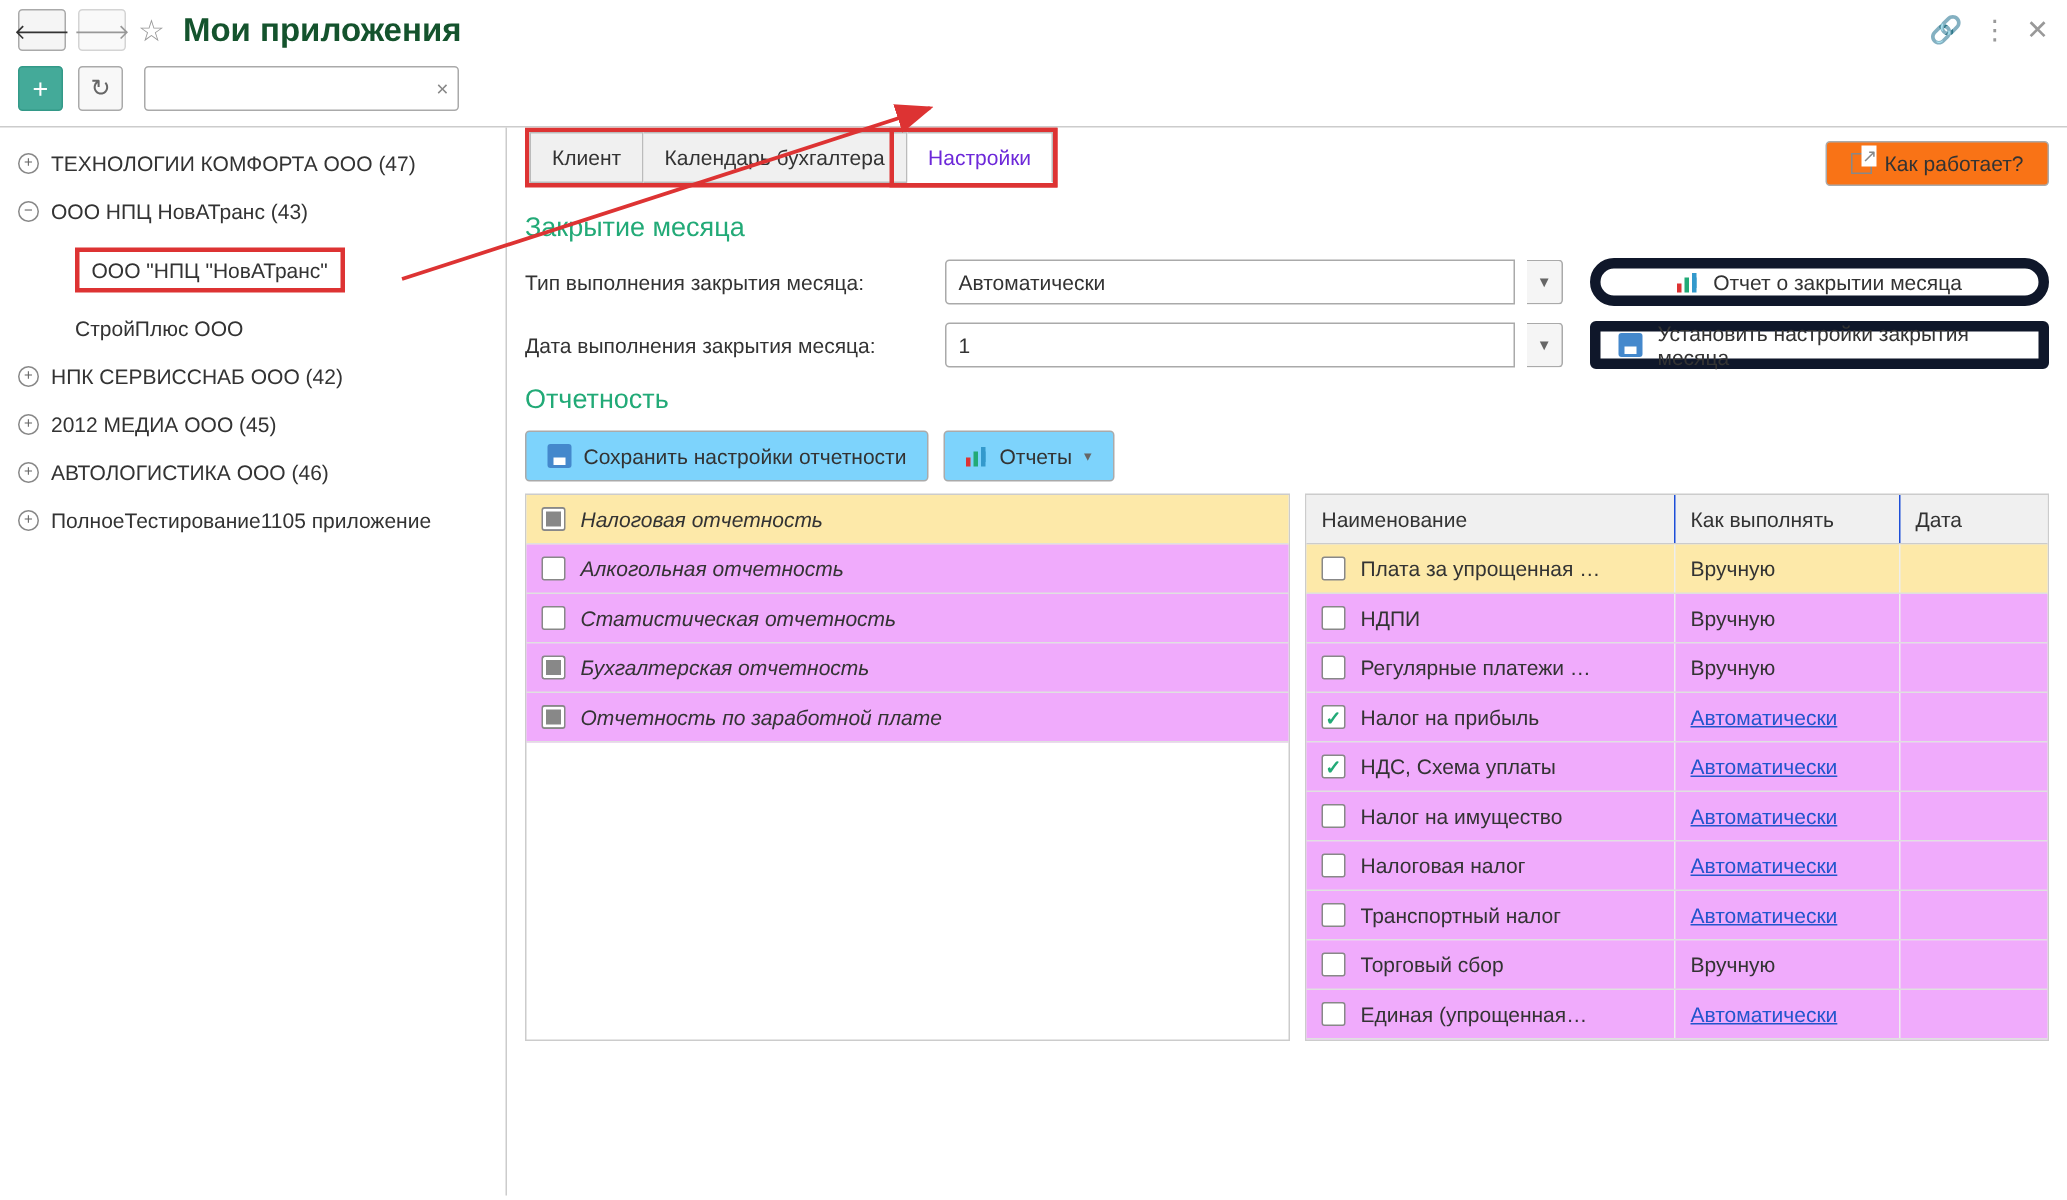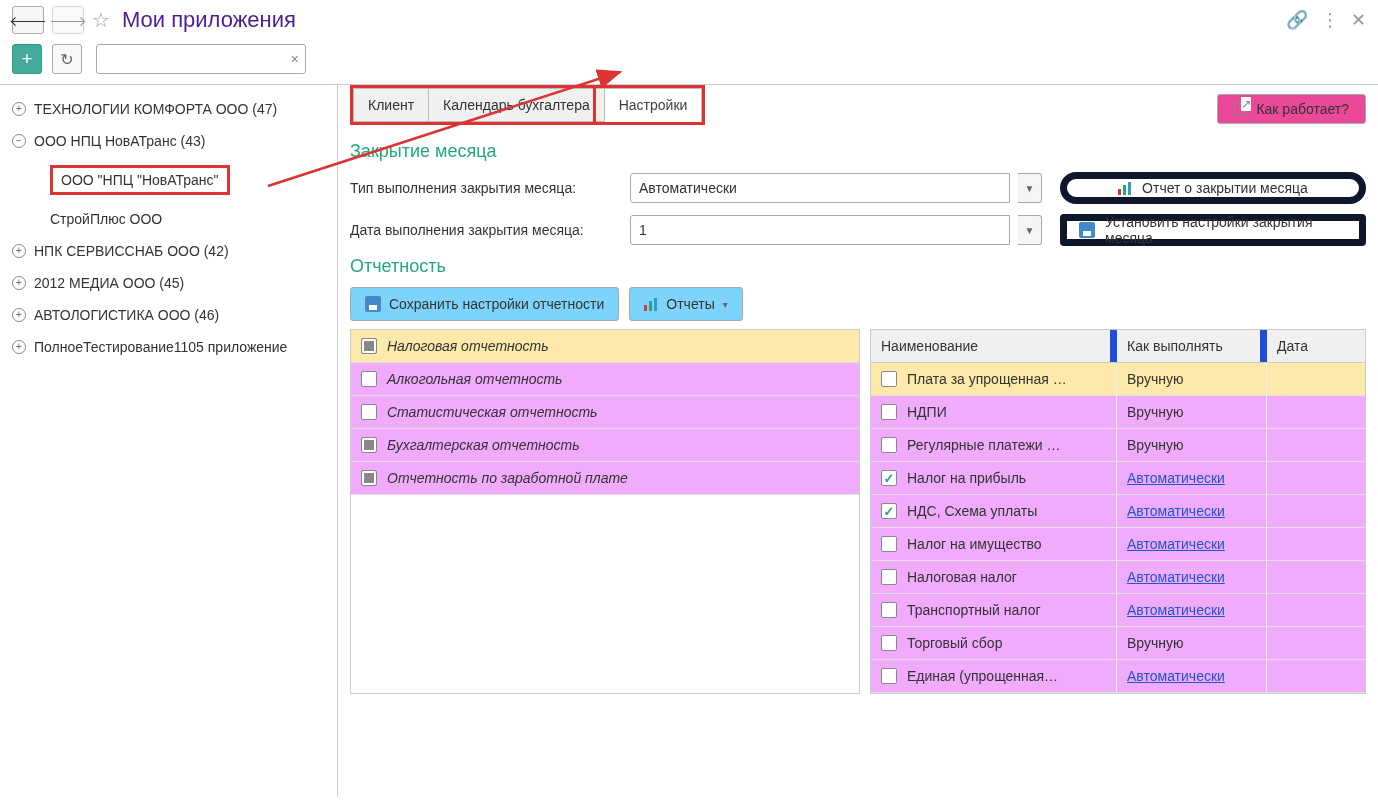--- a/index.html
+++ b/index.html
@@ -1,58 +1,58 @@
 <!DOCTYPE html>
 <html><head>
 <meta charset="utf-8">
 <style>
 * { box-sizing: border-box; margin: 0; padding: 0; }
 body { font-family: Arial, sans-serif; font-size: 14px; color: #333; background: #fff; width: 1378px; height: 800px; overflow: hidden; }
 .header { display: flex; align-items: center; padding: 6px 12px; gap: 8px; }
 .nav-btn { width: 32px; height: 28px; border: 1px solid #aaa; background: #f5f5f5; border-radius: 3px; display: flex; align-items: center; justify-content: center; cursor: pointer; }
 .nav-btn.disabled { opacity: 0.5; }
 .star-icon { font-size: 20px; color: #999; cursor: pointer; }
-.page-title { font-size: 22px; font-weight: normal; color: #4c1d95; margin-left: 4px; }
+.page-title { font-size: 22px; font-weight: bold; color: #14532d; margin-left: 4px; }
 .header-right { margin-left: auto; display: flex; gap: 12px; align-items: center; }
 .header-icon { color: #999; cursor: pointer; font-size: 18px; }
 .toolbar { display: flex; align-items: center; padding: 4px 12px 10px; gap: 10px; border-bottom: 1px solid #ccc; }
 .icon-btn { width: 30px; height: 30px; border: 1px solid #aaa; background: #f8f8f8; border-radius: 3px; display: flex; align-items: center; justify-content: center; cursor: pointer; }
 .add-btn { background: #4a9; color: #fff; font-size: 18px; line-height: 1; border-color: #398; }
 .refresh-btn { color: #666; font-size: 16px; }
 .search-box { flex: 0 0 210px; height: 30px; border: 1px solid #aaa; border-radius: 3px; position: relative; margin-left: 4px; background: #fff; }
 .search-clear { position: absolute; right: 6px; top: 50%; transform: translateY(-50%); color: #888; cursor: pointer; }
 .main { display: flex; height: calc(100% - 88px); }
 .sidebar { width: 338px; border-right: 1px solid #ccc; padding: 8px 0; overflow: auto; }
 .tree-item { display: flex; align-items: center; padding: 8px 12px; cursor: pointer; gap: 8px; }
 .tree-expander { width: 14px; height: 14px; border: 1px solid #888; border-radius: 50%; display: flex; align-items: center; justify-content: center; font-size: 10px; color: #666; flex-shrink: 0; line-height: 1; }
 .tree-child { padding-left: 50px; }
 .tree-item.highlighted .tree-label { border: 3px solid #d33; padding: 4px 8px; background: #fff; }
 .content { flex: 1; padding: 0 12px; overflow: auto; }
 .tabs { display: flex; border: 3px solid #d33; width: fit-content; margin: 0 0 8px 0; position: relative; }
 .tab { padding: 8px 14px; border: 1px solid #bbb; background: #f0f0f0; cursor: pointer; font-size: 14px; }
 .tab + .tab { border-left: none; }
-.tab.active { background: #fff; color: #404040; border-bottom-color: #fff; }
+.tab.active { background: #fff; color: #6d28d9; border-bottom-color: #fff; }
 .tab-inner-highlight { position: absolute; border: 3px solid #d33; top: -3px; bottom: -3px; right: -3px; width: 112px; pointer-events: none; }
-.how-works { margin-left: auto; padding: 6px 16px; border: 1px solid #aaa; border-radius: 3px; background: #ec4899; cursor: pointer; display: flex; align-items: center; gap: 8px; }
+.how-works { margin-left: auto; padding: 6px 16px; border: 1px solid #aaa; border-radius: 3px; background: #f97316; cursor: pointer; display: flex; align-items: center; gap: 8px; }
 .toolbar-row { display: flex; align-items: center; margin-bottom: 8px; }
 .section-title { color: #2a7; font-size: 18px; margin: 4px 0 10px; }
 .form-row { display: flex; align-items: center; margin-bottom: 10px; gap: 8px; }
 .form-label { width: 272px; }
 .form-input { flex: 0 0 380px; height: 30px; border: 1px solid #aaa; border-radius: 3px 0 0 3px; padding: 0 8px; background: #fff; display: flex; align-items: center; }
 .form-dropdown-btn { width: 24px; height: 30px; border: 1px solid #aaa; border-left: none; border-radius: 0 3px 3px 0; background: #f5f5f5; display: flex; align-items: center; justify-content: center; cursor: pointer; font-size: 10px; color: #666;}
 .action-btn { height: 32px; border: 7px solid #0f172a; border-radius: 16px; background: #fff; padding: 0 20px; display: flex; align-items: center; gap: 10px; cursor: pointer; margin-left: 10px; flex: 1; justify-content: center; }
 .action-btn.squared { border-radius: 4px; justify-content: flex-start; padding: 0 12px; }
 .btn-row { display: flex; gap: 10px; margin-bottom: 8px; }
 .std-btn { height: 34px; border: 1px solid #aaa; border-radius: 3px; background: #7dd3fc; padding: 0 14px; display: flex; align-items: center; gap: 8px; cursor: pointer; }
 .tables-row { display: flex; gap: 10px; }
 .table { border: 1px solid #ccc; }
 .table-left { flex: 0 0 510px; }
 .table-right { flex: 1; }
 .table-header { display: flex; background: #f0f0f0; border-bottom: 1px solid #ccc; }
-.th { padding: 8px 10px; border-right: 7px solid #1d4ed8; font-size: 14px; }
+.th { padding: 8px 10px; border-right: 1px solid #1d4ed8; font-size: 14px; }
 .th:last-child { border-right: none; }
 .table-row { display: flex; border-bottom: 1px solid #e0e0e0; background: #f0abfc; }
 .table-row.selected { background: #fde9a9; }
 .td { padding: 8px 10px; border-right: 1px solid #eee; display: flex; align-items: center; gap: 10px; overflow: hidden; white-space: nowrap; text-overflow: ellipsis; }
 .td:last-child { border-right: none; font-style: italic; }
 .checkbox { width: 16px; height: 16px; border: 1px solid #888; border-radius: 2px; display: inline-flex; align-items: center; justify-content: center; flex-shrink: 0; background: #fff; }
 .checkbox.filled { background: #888; box-shadow: inset 0 0 0 2px #fff; }
 .checkbox.checked::after { content: "✓"; color: #2a7; font-weight: bold; font-size: 13px; }
 .link { color: #2255cc; text-decoration: underline; cursor: pointer; }
 .col-name { flex: 1; }

